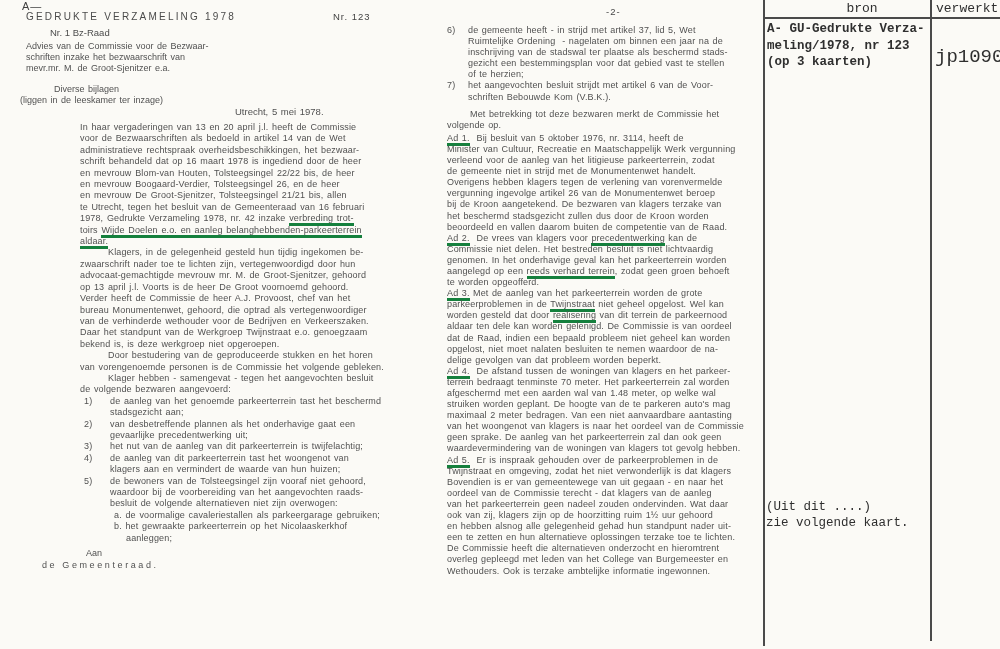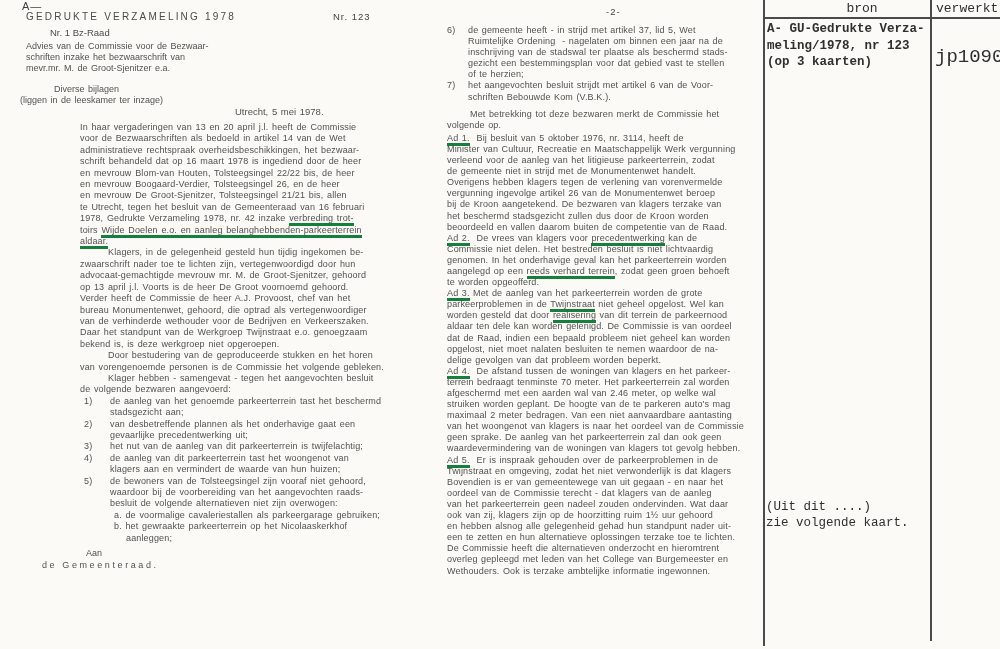--- a/index.html
+++ b/index.html
@@ -143,21 +143,21 @@
         <div class="tline">te worden opgeofferd.</div>
         <div class="tline"><span class="u">Ad 3.</span> Met de aanleg van het parkeerterrein worden de grote</div>
         <div class="tline">parkeerproblemen in de <span class="u">Twijnstraat</span> niet geheel opgelost. Wel kan</div>
         <div class="tline">worden gesteld dat door <span class="u">realisering</span> van dit terrein de parkeernood</div>
         <div class="tline">aldaar ten dele kan worden gelenigd. De Commissie is van oordeel</div>
         <div class="tline">dat de Raad, indien een bepaald probleem niet geheel kan worden</div>
         <div class="tline">opgelost, niet moet nalaten besluiten te nemen waardoor de na-</div>
         <div class="tline">delige gevolgen van dat probleem worden beperkt.</div>
         <div class="tline"><span class="u">Ad 4.</span>  De afstand tussen de woningen van klagers en het parkeer-</div>
         <div class="tline">terrein bedraagt tenminste 70 meter. Het parkeerterrein zal worden</div>
-        <div class="tline">afgeschermd met een aarden wal van 2.46 meter, op welke wal</div>
+        <div class="tline">afgeschermd met een aarden wal van 1.48 meter, op welke wal</div>
         <div class="tline">struiken worden geplant. De hoogte van de te parkeren auto's mag</div>
         <div class="tline">maximaal 2 meter bedragen. Van een niet aanvaardbare aantasting</div>
         <div class="tline">van het woongenot van klagers is naar het oordeel van de Commissie</div>
         <div class="tline">geen sprake. De aanleg van het parkeerterrein zal dan ook geen</div>
         <div class="tline">waardevermindering van de woningen van klagers tot gevolg hebben.</div>
         <div class="tline"><span class="u">Ad 5.</span>  Er is inspraak gehouden over de parkeerproblemen in de</div>
         <div class="tline">Twijnstraat en omgeving, zodat het niet verwonderlijk is dat klagers</div>
         <div class="tline">Bovendien is er van gemeentewege van uit gegaan - en naar het</div>
         <div class="tline">oordeel van de Commissie terecht - dat klagers van de aanleg</div>
         <div class="tline">van het parkeerterrein geen nadeel zouden ondervinden. Wat daar</div>

